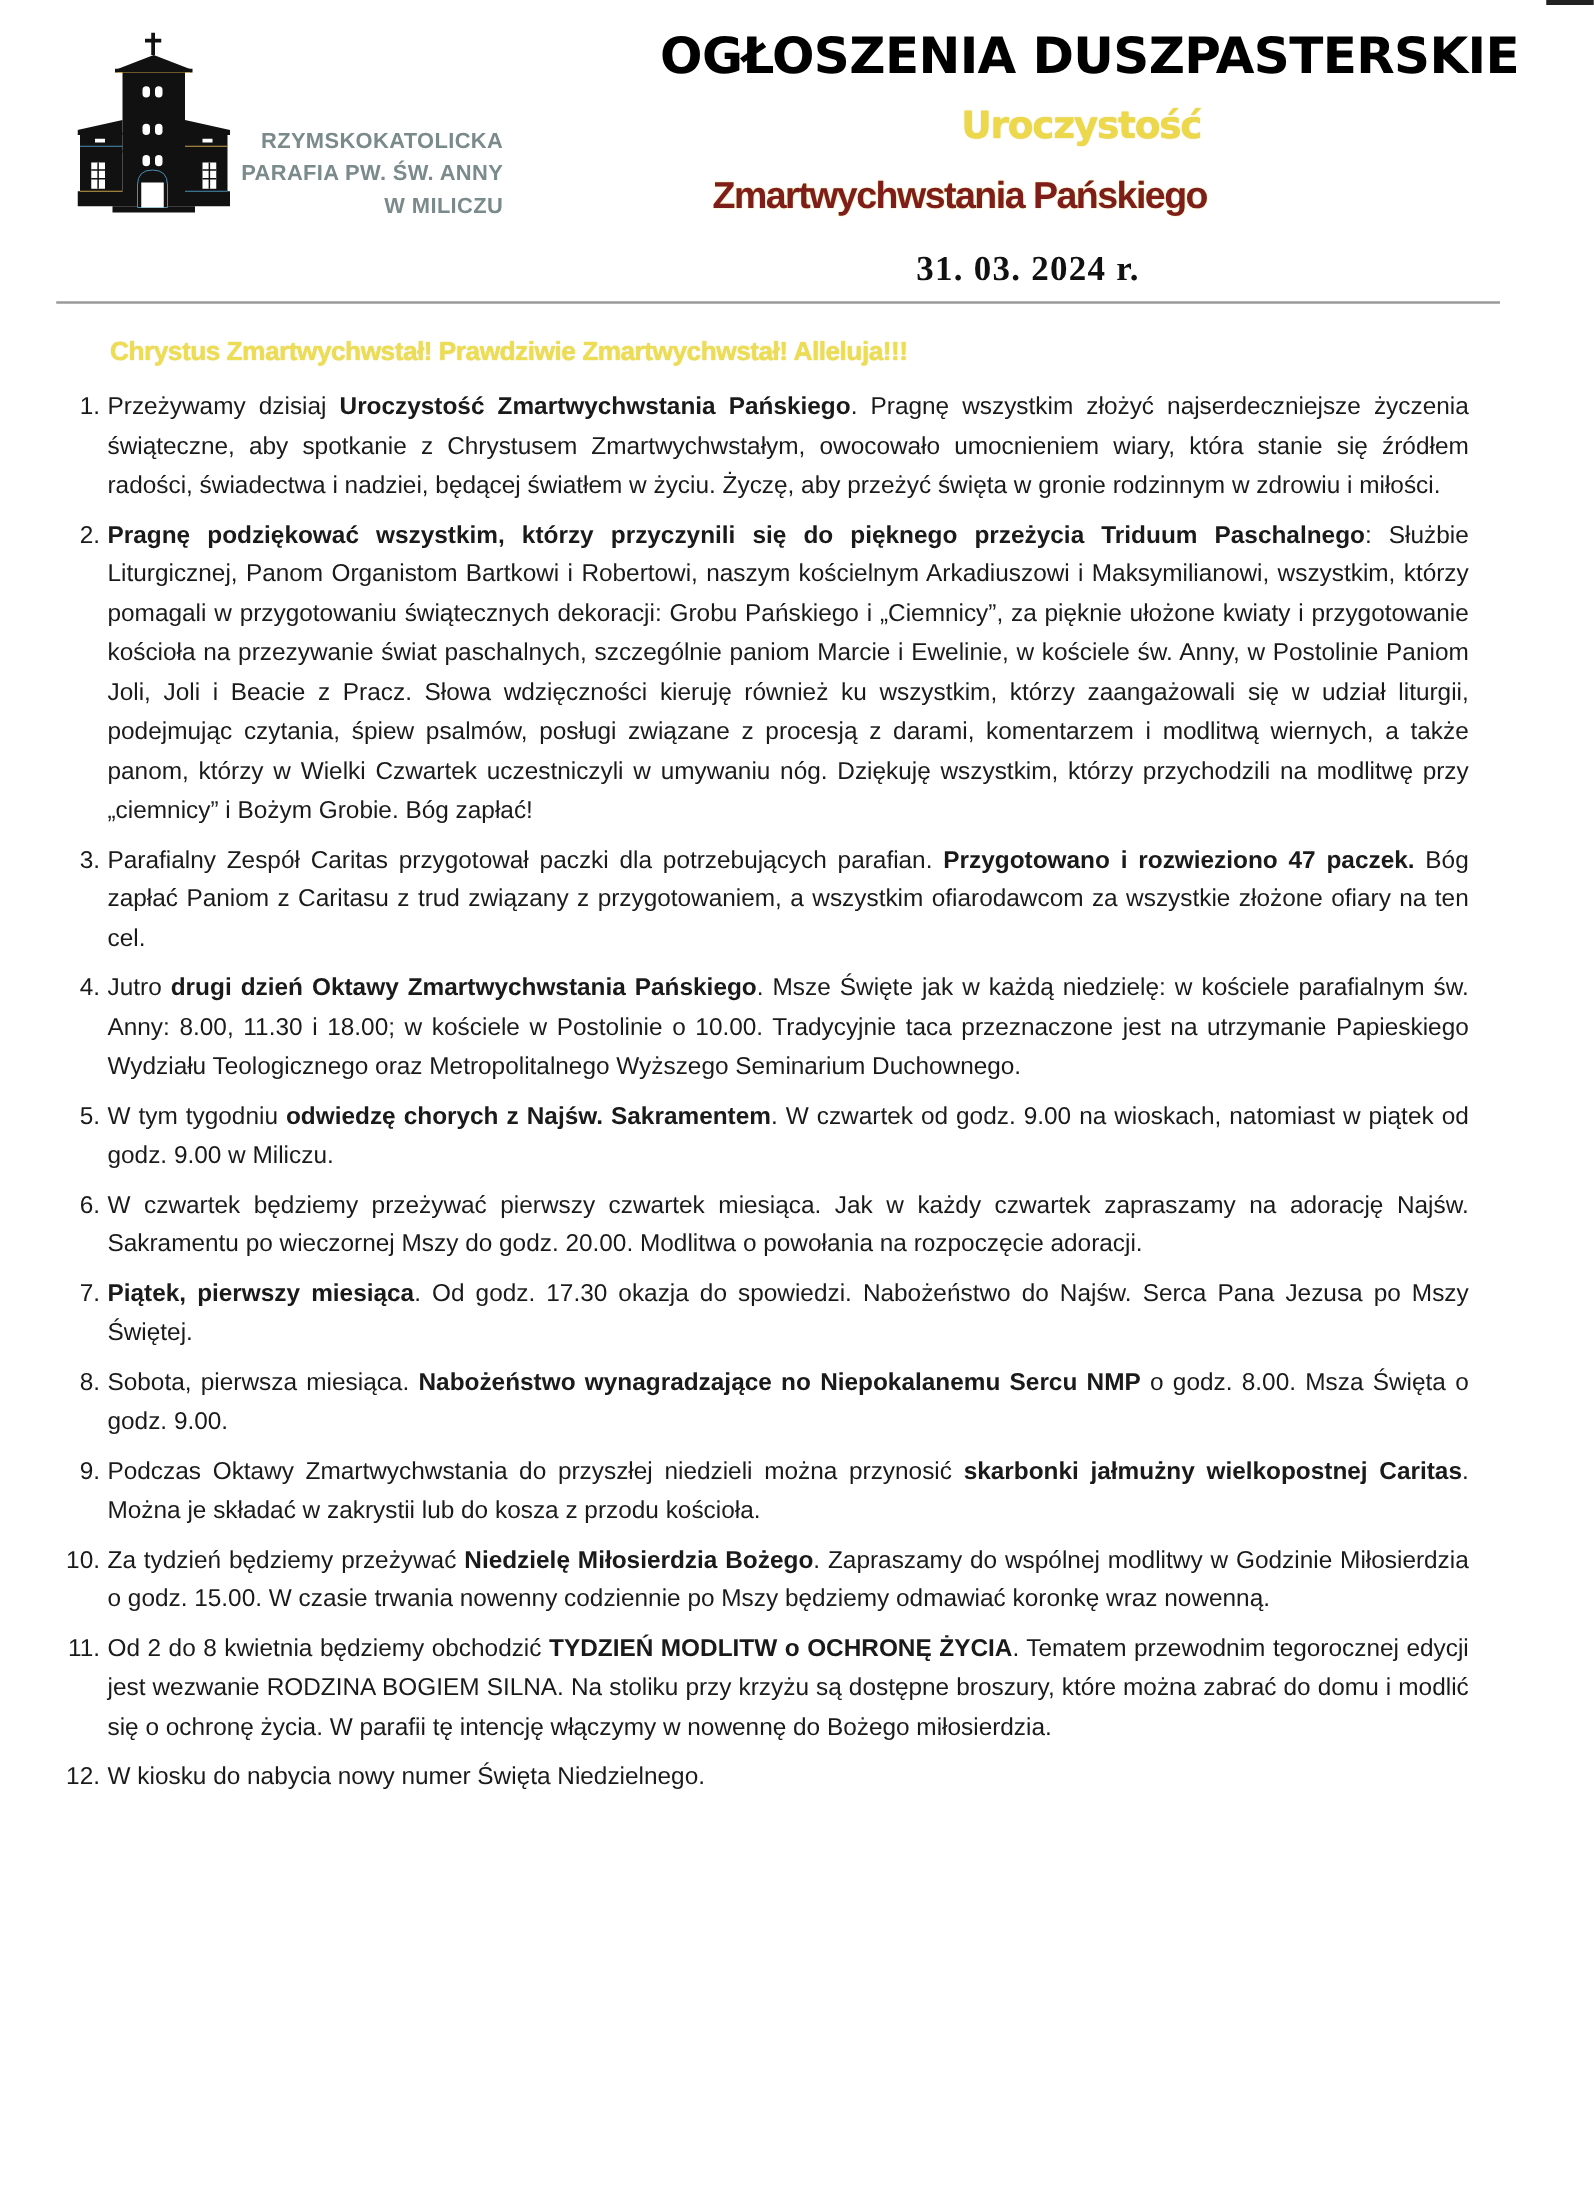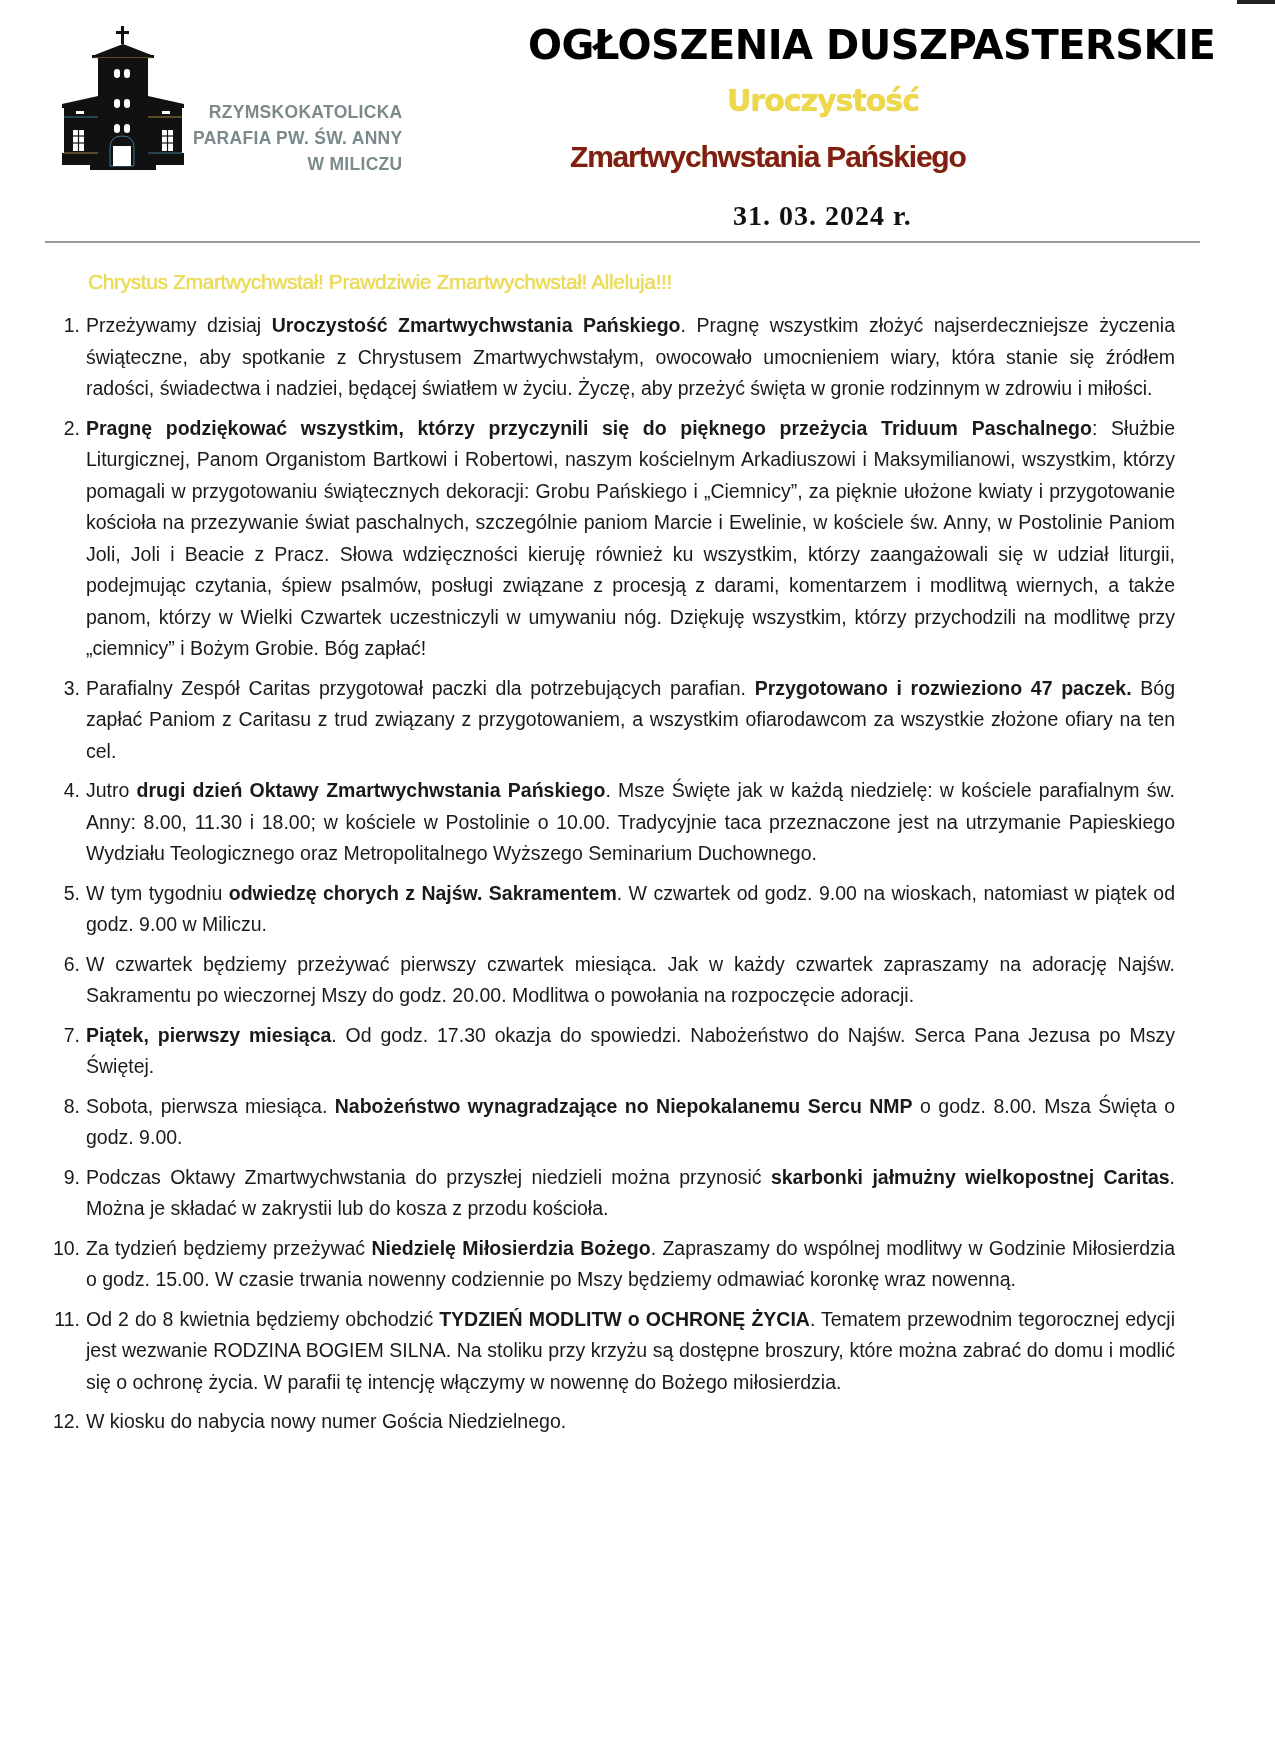--- a/index.html
+++ b/index.html
@@ -2,25 +2,25 @@
 <html><head>
 <meta charset="utf-8">
 <style>
   html, body { margin: 0; padding: 0; background: #ffffff; }
   body { width: 1275px; height: 1752px; position: relative; overflow: hidden; font-family: "Liberation Sans", sans-serif; color: #1a1a1a; }
   .scan-mark { position: absolute; top: 0; right: 0; width: 38px; height: 4px; background: #222; }
   .logo { position: absolute; left: 62px; top: 26px; width: 122px; height: 150px; }
   .parish { position: absolute; left: 193px; top: 99px; font-family: "Liberation Sans", sans-serif; font-weight: bold; font-size: 17.5px; line-height: 26px; color: #7b8a8a; letter-spacing: 0.3px; text-align: right; }
   .parish div { white-space: nowrap; }
   .title { position: absolute; left: 528px; top: 22px; font-family: "DejaVu Sans", sans-serif; font-weight: bold; font-size: 40px; letter-spacing: -0.5px; color: #000000; white-space: nowrap; }
-  .sub1 { position: absolute; left: 727px; top: 83px; font-family: "DejaVu Sans", sans-serif; font-weight: bold; font-size: 30px; color: #ecd84a; white-space: nowrap; letter-spacing: -1px; text-shadow: 0 0 1px #d6c23a; }
+  .sub1 { position: absolute; left: 769px; top: 83px; font-family: "DejaVu Sans", sans-serif; font-weight: bold; font-size: 30px; color: #ecd84a; white-space: nowrap; letter-spacing: -1px; text-shadow: 0 0 1px #d6c23a; }
   .sub2 { position: absolute; left: 570px; top: 140px; font-family: Liberation Sans, sans-serif; font-weight: bold; font-size: 30px; color: #7f1d1d; white-space: nowrap; letter-spacing: -1.2px; text-shadow: 0 0 1px #d6c23a; }
   .date { position: absolute; left: 733px; top: 200px; font-family: Liberation Serif, serif; font-weight: bold; font-size: 28px; color: #111; white-space: nowrap; letter-spacing: 1px; }
   .divider { position: absolute; left: 45px; top: 241px; width: 1155px; height: 2px; background: #9a9a9a; }
-  .greeting { position: absolute; left: 88px; top: 270px; font-family: "Liberation Sans", sans-serif; font-weight: normal; font-size: 21px; color: #eddd55; white-space: nowrap; letter-spacing: -0.4px; text-shadow: 0 0 1px #d8c640; }
+  .greeting { position: absolute; left: 88px; top: 270px; font-family: "Liberation Sans", sans-serif; font-weight: bold; font-size: 21px; color: #eddd55; white-space: nowrap; letter-spacing: -0.4px; text-shadow: 0 0 1px #d8c640; }
   .list { position: absolute; left: 40px; top: 310px; width: 1135px; font-family: "Liberation Sans Narrow", "Liberation Sans", sans-serif; font-size: 19.5px; line-height: 31.5px; color: #1a1a1a; }
   .item { display: flex; margin-bottom: 8px; }
   .num { width: 46px; flex: 0 0 46px; text-align: right; padding-right: 6px; box-sizing: border-box; }
   .body { flex: 1; text-align: justify; }
   .body p { margin: 0; }
   .body p + p { margin-top: 6px; }
   b { font-weight: bold; }
 </style>
 </head>
 <body>
@@ -152,16 +152,16 @@
     </div>
     <div class="item">
       <div class="num">11.</div>
       <div class="body">
         <p><span>Od 2 do 8 kwietnia będziemy obchodzić </span><b>TYDZIEŃ MODLITW o OCHRONĘ ŻYCIA</b><span>. Tematem przewodnim tegorocznej edycji jest wezwanie RODZINA BOGIEM SILNA. Na stoliku przy krzyżu są dostępne broszury, które można zabrać do domu i modlić się o ochronę życia. W parafii tę intencję włączymy w nowennę do Bożego miłosierdzia.</span></p>
       </div>
     </div>
     <div class="item">
       <div class="num">12.</div>
       <div class="body">
-        <p><span>W kiosku do nabycia nowy numer Gościa Niedzielnego.</span></p>
+        <p><span>W kiosku do nabycia nowy numer Święta Niedzielnego.</span></p>
       </div>
     </div>
   </div>
 
 </body></html>

